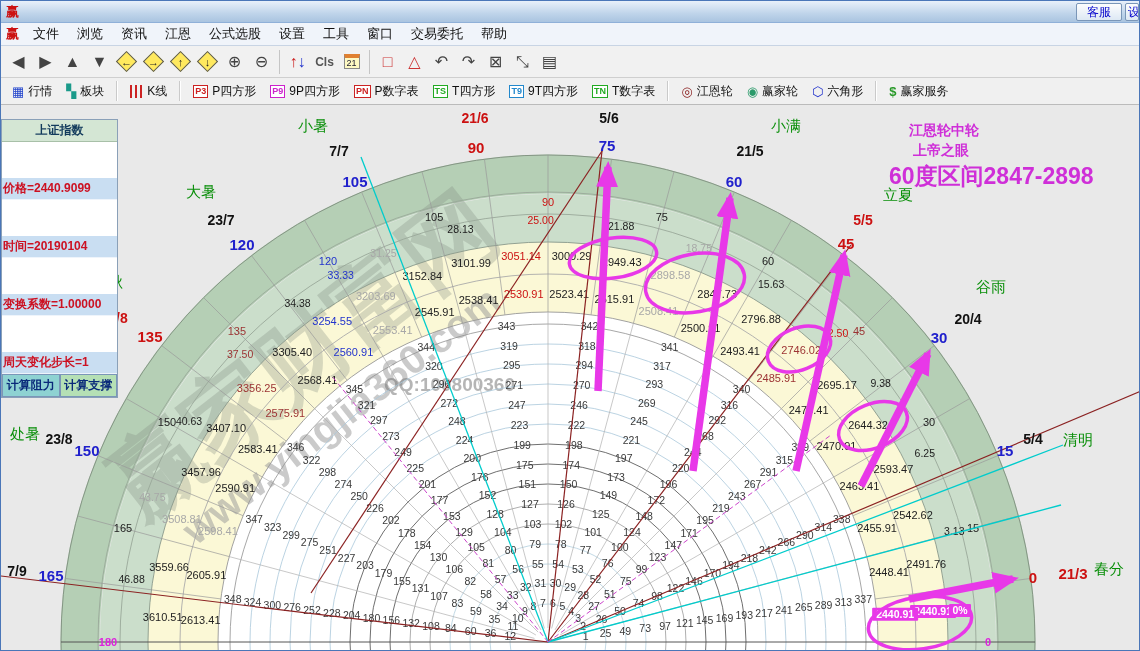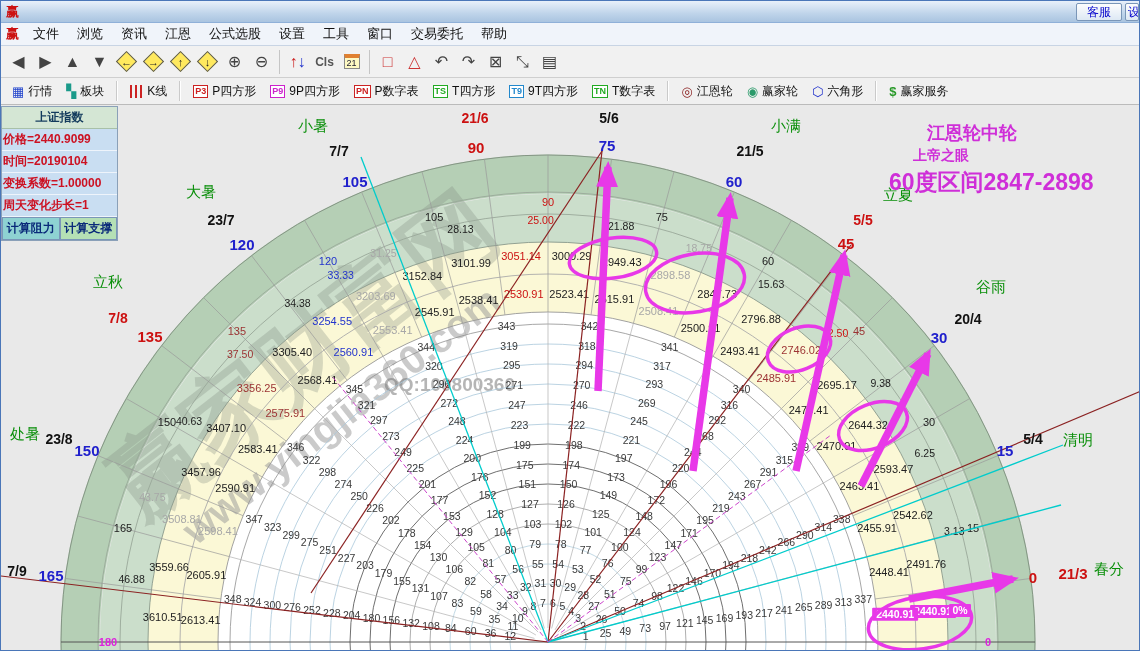--- a/index.html
+++ b/index.html
@@ -45,30 +45,30 @@
   .sep2{width:2px;height:20px;border-left:1px solid #cacaca;border-right:1px solid #fff;margin:0 5px;}
   
   .chart{position:absolute;left:0;top:104px;width:1140px;height:547px;background:#e9e9e9;overflow:hidden;}
   svg text{font-family:"Liberation Sans","DejaVu Sans",sans-serif;}
   .term{fill:#0a8f0a;font-size:15px;}
   .dk{fill:#111;font-weight:bold;font-size:14px;}
   .dr{fill:#cc1111;font-weight:bold;font-size:14px;}
   .db{fill:#2020cc;font-weight:bold;font-size:15px;}
   .rr{fill:#cc1111;font-weight:bold;font-size:15px;}
   
-  .infopanel{position:absolute;left:0;top:105px;width:117px;border:1px solid #8aa0b8;background:#fff;font-size:12px;}
+  .infopanel{position:absolute;left:0;top:118px;width:117px;border:1px solid #8aa0b8;background:#fff;font-size:12px;}
   .ip-head{background:#d4e6d4;color:#123a5c;font-weight:bold;text-align:center;padding:2px 0;border-bottom:1px solid #a8c0a8;}
-  .ip-row{background:#c9def2;color:#cc1122;font-weight:bold;padding:2px 1px;border-bottom:1px solid #eef4fb;white-space:nowrap;overflow:hidden;}
+  .ip-row{background:#c9def2;color:#cc1122;font-weight:bold;padding:2px 1px;border-bottom:1px solid #eef4fb;white-space:nowrap;overflow:hidden;margin-top:36px;}
   .ip-btns{display:flex;}
   .ip-btn{flex:1;text-align:center;padding:2px 0;font-weight:bold;color:#0a2a7a;border:1px solid #7a96b8;}
   .ip-btn.res{background:#8ed2d2;}
   .ip-btn.sup{background:#b5e0b5;}
   
   .annotation{position:absolute;left:888px;top:120px;width:252px;color:#cf2fd8;font-weight:bold;line-height:1.4;}
-  .ann0{font-size:18px;margin-left:38px;}
+  .ann0{font-size:14px;margin-left:20px;}
   .ann1{font-size:14px;margin-left:24px;}
   .ann2{font-size:23px;margin-left:0px;}
 </style>
 </head>
 <body>
 
 <div id="win">
 
   <div class="titlebar">
     <span class="app-ico">赢</span>

